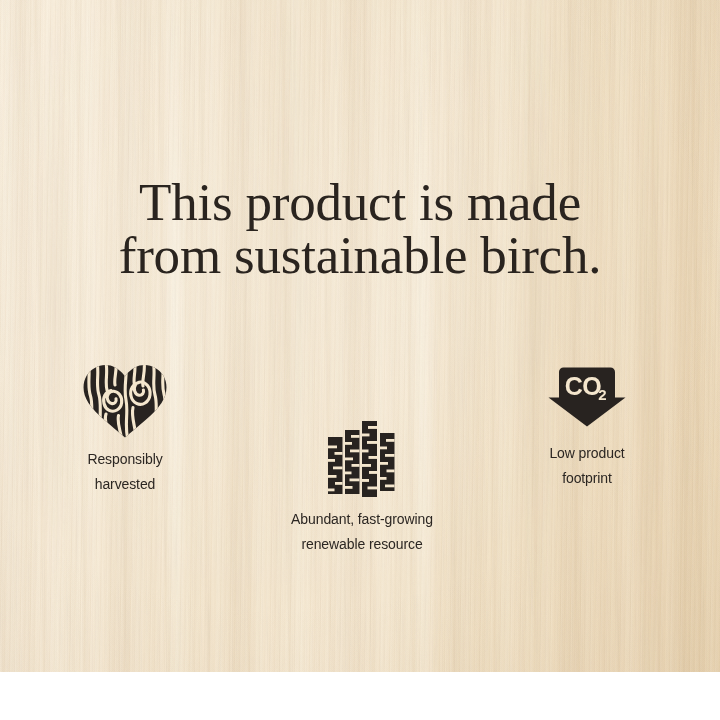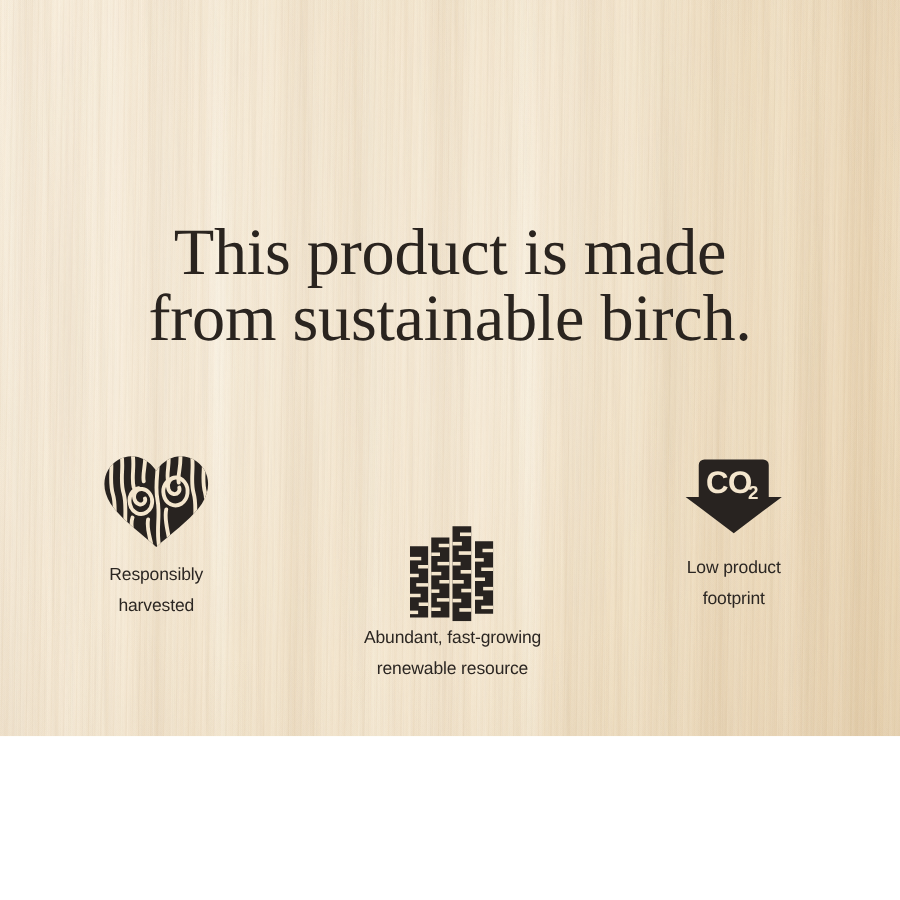--- a/index.html
+++ b/index.html
@@ -4,21 +4,21 @@
 <style>
   html, body {
     margin: 0;
     padding: 0;
     background: #ffffff;
   }
 
   #poster {
     position: relative;
     width: 720px;
-    height: 589px;
+    height: 672px;
     overflow: hidden;
     font-family: "Liberation Sans", sans-serif;
     
     background-color: #f6e8cf;
   }
 
   
   .wood-base {
     position: absolute;
     inset: 0;
@@ -138,21 +138,21 @@
     line-height: 24.5px;
     color: #2b2622;
     white-space: pre-line;
     letter-spacing: -0.1px;
   }
 
   #badge-harvested { left: 25px; top: 362px; width: 200px; }
   #badge-harvested .caption { margin-top: 9px; }
 
   #badge-renewable { left: 252px; top: 419px; width: 220px; }
-  #badge-renewable .caption { }
+  #badge-renewable .caption { margin-top: 10px; }
 
   #badge-carbon   { left: 487px; top: 366px; width: 200px; }
   #badge-carbon .caption { margin-top: 13px; }
 </style>
 </head>
 <body>
 
 <div id="poster">
 
   <div class="wood-base"></div>

